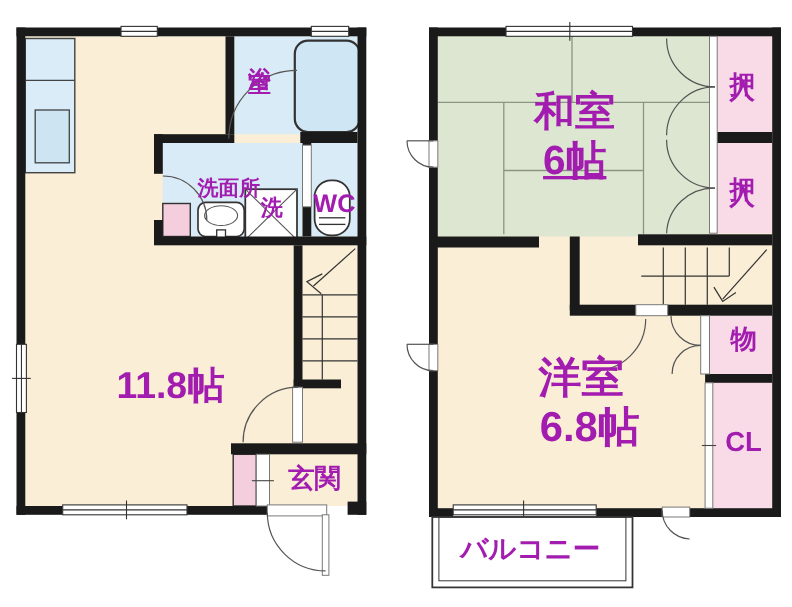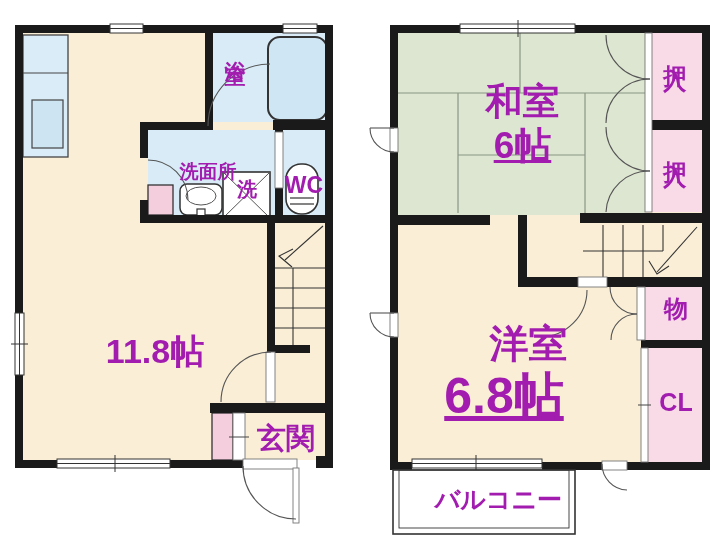--- a/index.html
+++ b/index.html
@@ -196,24 +196,24 @@
     <rect x="393" y="470" width="182" height="64" fill="#ffffff" stroke-width="1.6"></rect>
     <rect x="399" y="470" width="170" height="58" stroke-width="0.9"></rect>
   </g>
 </svg>
 
   <div class="lbl" style="left:80px;top:304px;width:150px;font-size:34px;margin-top:30px;">11.8帖</div>
   <div class="lbl vert" style="left:224px;top:44px;font-size:21px;">浴室</div>
   <div class="lbl" style="left:162px;top:137px;width:92px;font-size:19px;margin-top:25px;">洗面所</div>
   <div class="lbl" style="left:281px;top:133px;width:46px;font-size:23px;margin-top:40px;">WC</div>
   <div class="lbl" style="left:232px;top:179px;width:30px;font-size:20px;">洗</div>
-  <div class="lbl" style="left:248px;top:423px;width:76px;font-size:29px;">玄関</div>
+  <div class="lbl" style="left:248px;top:423px;width:76px;font-size:24px;">玄関</div>
 
   <div class="lbl" style="left:470px;top:83px;width:105px;font-size:37px;">和室</div>
   <div class="lbl" style="left:470px;top:127px;width:105px;font-size:37px;text-decoration:underline;">6帖</div>
   <div class="lbl vert" style="left:663px;top:47px;font-size:23px;">押入</div>
   <div class="lbl vert" style="left:663px;top:143px;font-size:23px;">押入</div>
   <div class="lbl" style="left:476px;top:324px;width:105px;font-size:39px;">洋室</div>
-  <div class="lbl" style="left:439px;top:370px;width:130px;font-size:50px;text-decoration:underline;">6.8帖</div>
+  <div class="lbl" style="left:471px;top:370px;width:130px;font-size:38px;">6.8帖</div>
   <div class="lbl" style="left:660px;top:296px;width:32px;font-size:24px;">物</div>
   <div class="lbl" style="left:653px;top:389px;width:46px;font-size:25px;">CL</div>
-  <div class="lbl" style="left:402px;top:486px;width:160px;font-size:25px;text-align:right;">バルコニー</div>
+  <div class="lbl" style="left:402px;top:486px;width:160px;font-size:25px;">バルコニー</div>
 </div>
 
 </body></html>

